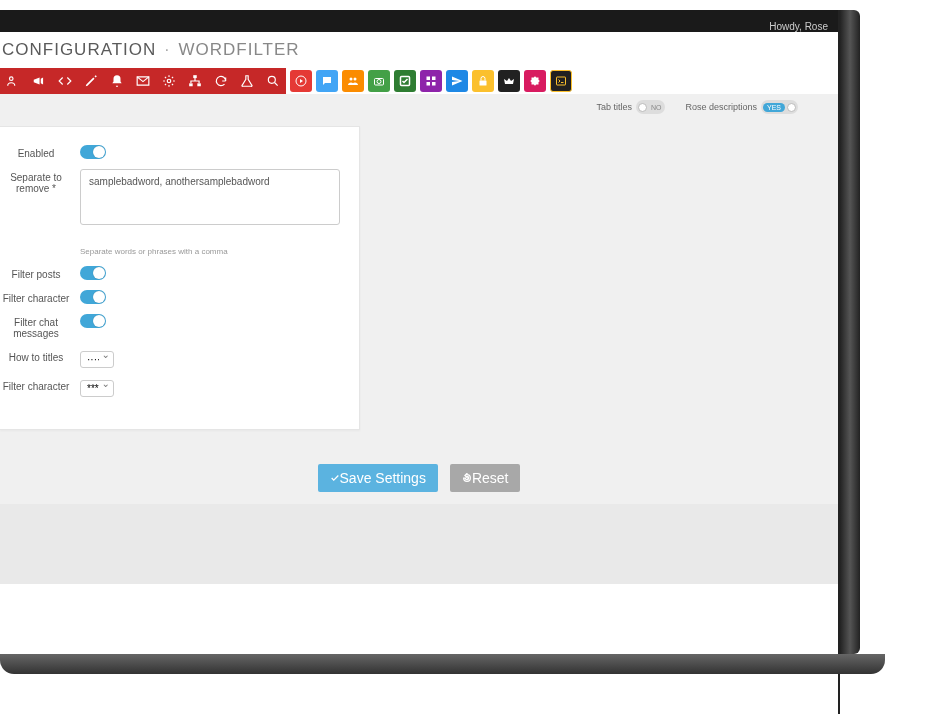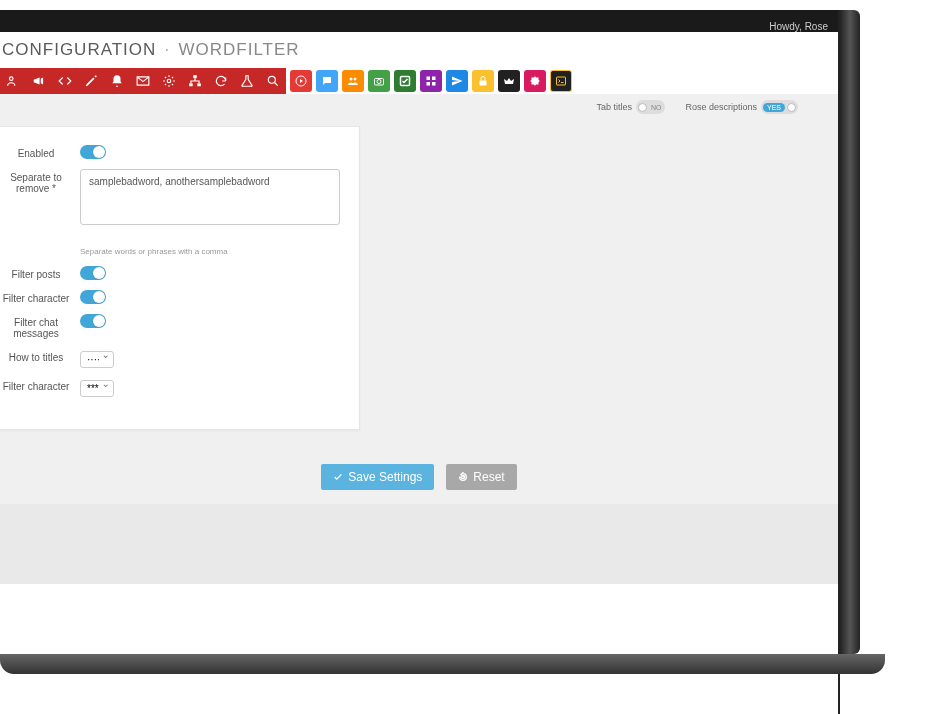--- a/index.html
+++ b/index.html
@@ -140,26 +140,26 @@
     content: '⌄';
     position: absolute; right: 4px; top: 0px;
     font-size: 10px; color: #777; pointer-events: none;
   }
   .actions {
     display: flex; justify-content: center; gap: 12px;
     margin-top: 24px;
     padding: 10px 0 30px 0;
   }
   .btn {
-    font-size: 12px;
+    font-size: 14px;
     border: none;
     border-radius: 2px;
     padding: 6px 12px;
     cursor: pointer;
-    display: inline-flex; align-items: center; gap: 5px;
+    display: inline-flex; align-items: center; 
     color: #fff;
   }
   .btn-primary { background: #5bb3e0; }
   .btn-secondary { background: #a8a8a8; }
   .footer-band {
     position: absolute;
     bottom: 0; left: 0; right: 0;
     height: 210px;
     background: #e9e9e9;
   }

